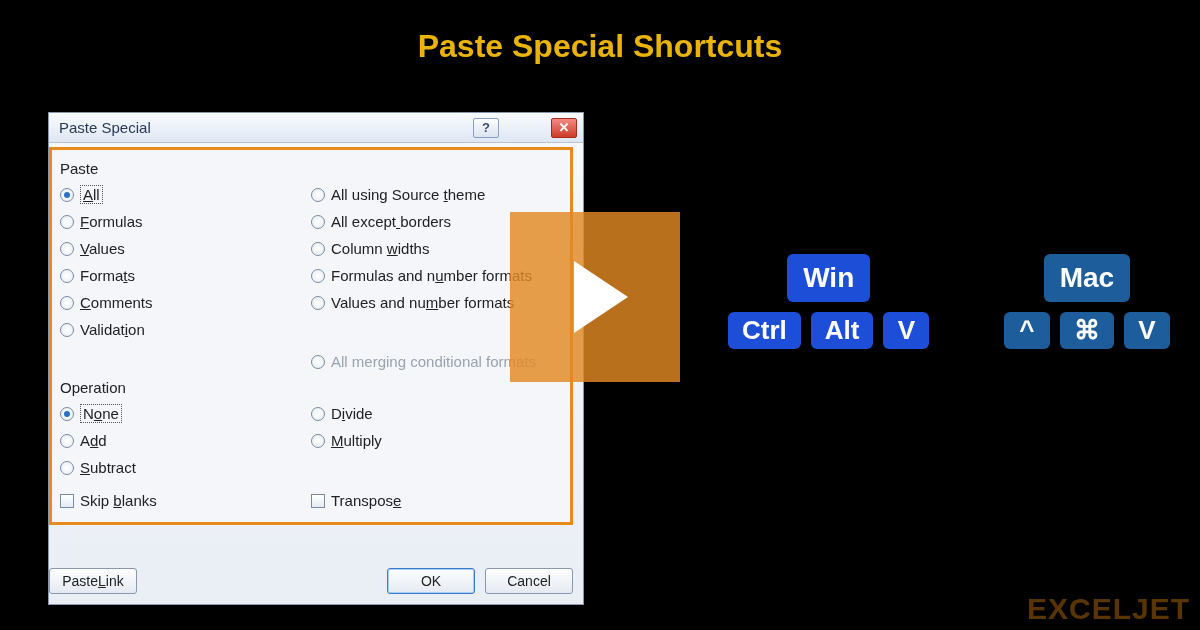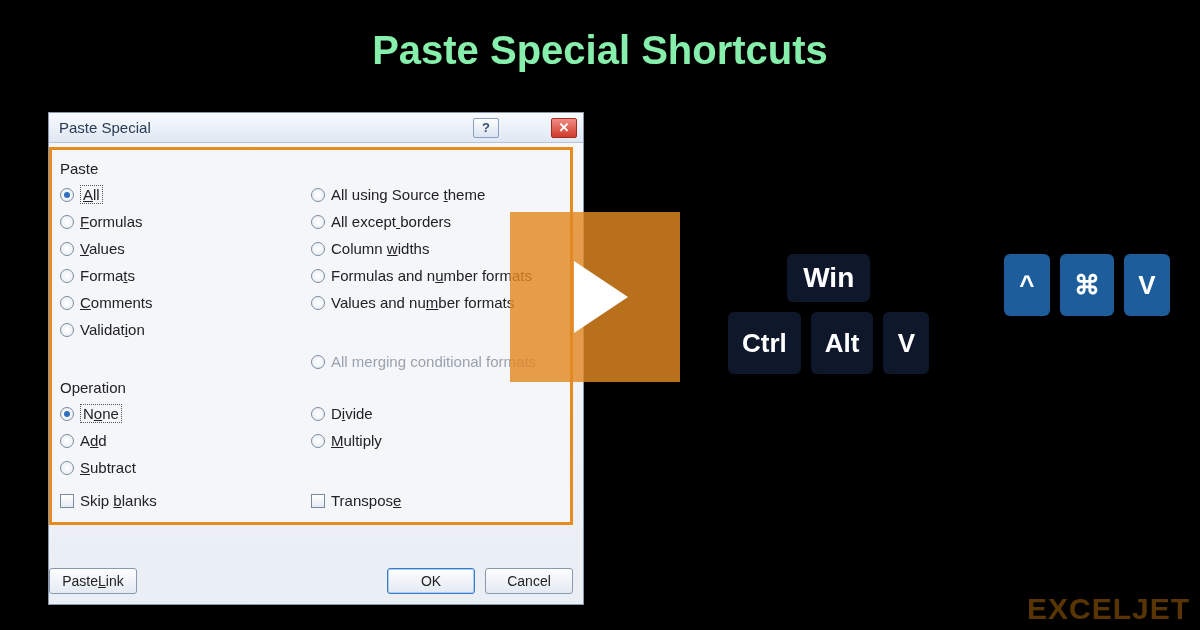--- a/index.html
+++ b/index.html
@@ -5,22 +5,22 @@
   * { box-sizing: border-box; margin: 0; padding: 0; }
   body {
     width: 1200px;
     height: 630px;
     background: #000;
     font-family: "Segoe UI", Tahoma, Arial, sans-serif;
     position: relative;
     overflow: hidden;
   }
   .title {
-    color: #86efac;
-    font-size: 40px;
+    color: #eab308;
+    font-size: 32px;
     font-weight: 700;
     text-align: center;
     padding-top: 28px;
   }
   .dialog {
     position: absolute;
     left: 48px;
     top: 112px;
     width: 536px;
     background: linear-gradient(#f6f8fb,#eaeef5);
@@ -126,27 +126,27 @@
 
   
   .keys { position: absolute; left: 728px; top: 244px; }
   .keygrp { display: inline-block; vertical-align: top; text-align: center; }
   .keyrow { display: flex; gap: 10px; justify-content: center; margin-top: 10px;}
   .key {
     border-radius: 6px;
     color: #fff;
     font-weight: 600;
     font-size: 26px;
-    height: 62px;
+    height: 37px;
     display: flex; align-items: center; justify-content: center;
     padding: 0 14px;
     min-width: 46px;
   }
   .key.hdr { font-size: 28px; height: 48px; padding: 0 16px; }
-  .green { background: #0f172a; }
+  .green { background: #1d4ed8; }
   .blue  { background: #1d5d9b; }
   .keys .mac { margin-left: 70px; }
 
   .watermark {
     position: absolute; right: 10px; bottom: 4px;
     color: #a16207; font-size: 30px; font-weight: 800;
     letter-spacing: 1px; opacity: 0.55;
   }
 </style>
 </head>
@@ -278,20 +278,23 @@
         <div class="key hdr green">Win</div>
       </div>
     <div class="keyrow">
       <div class="key green">Ctrl</div>
       <div class="key green">Alt</div>
       <div class="key green">V</div>
     </div>
   </div>
   <div class="keygrp mac">
     <div class="keyrow">
+        <div class="key hdr blue">Mac</div>
+      </div>
+    <div class="keyrow">
       <div class="key blue">^</div>
       <div class="key blue">⌘</div>
       <div class="key blue">V</div>
     </div>
   </div>
 </div>
 
 <div class="watermark">EXCELJET</div>
 
 </body></html>

